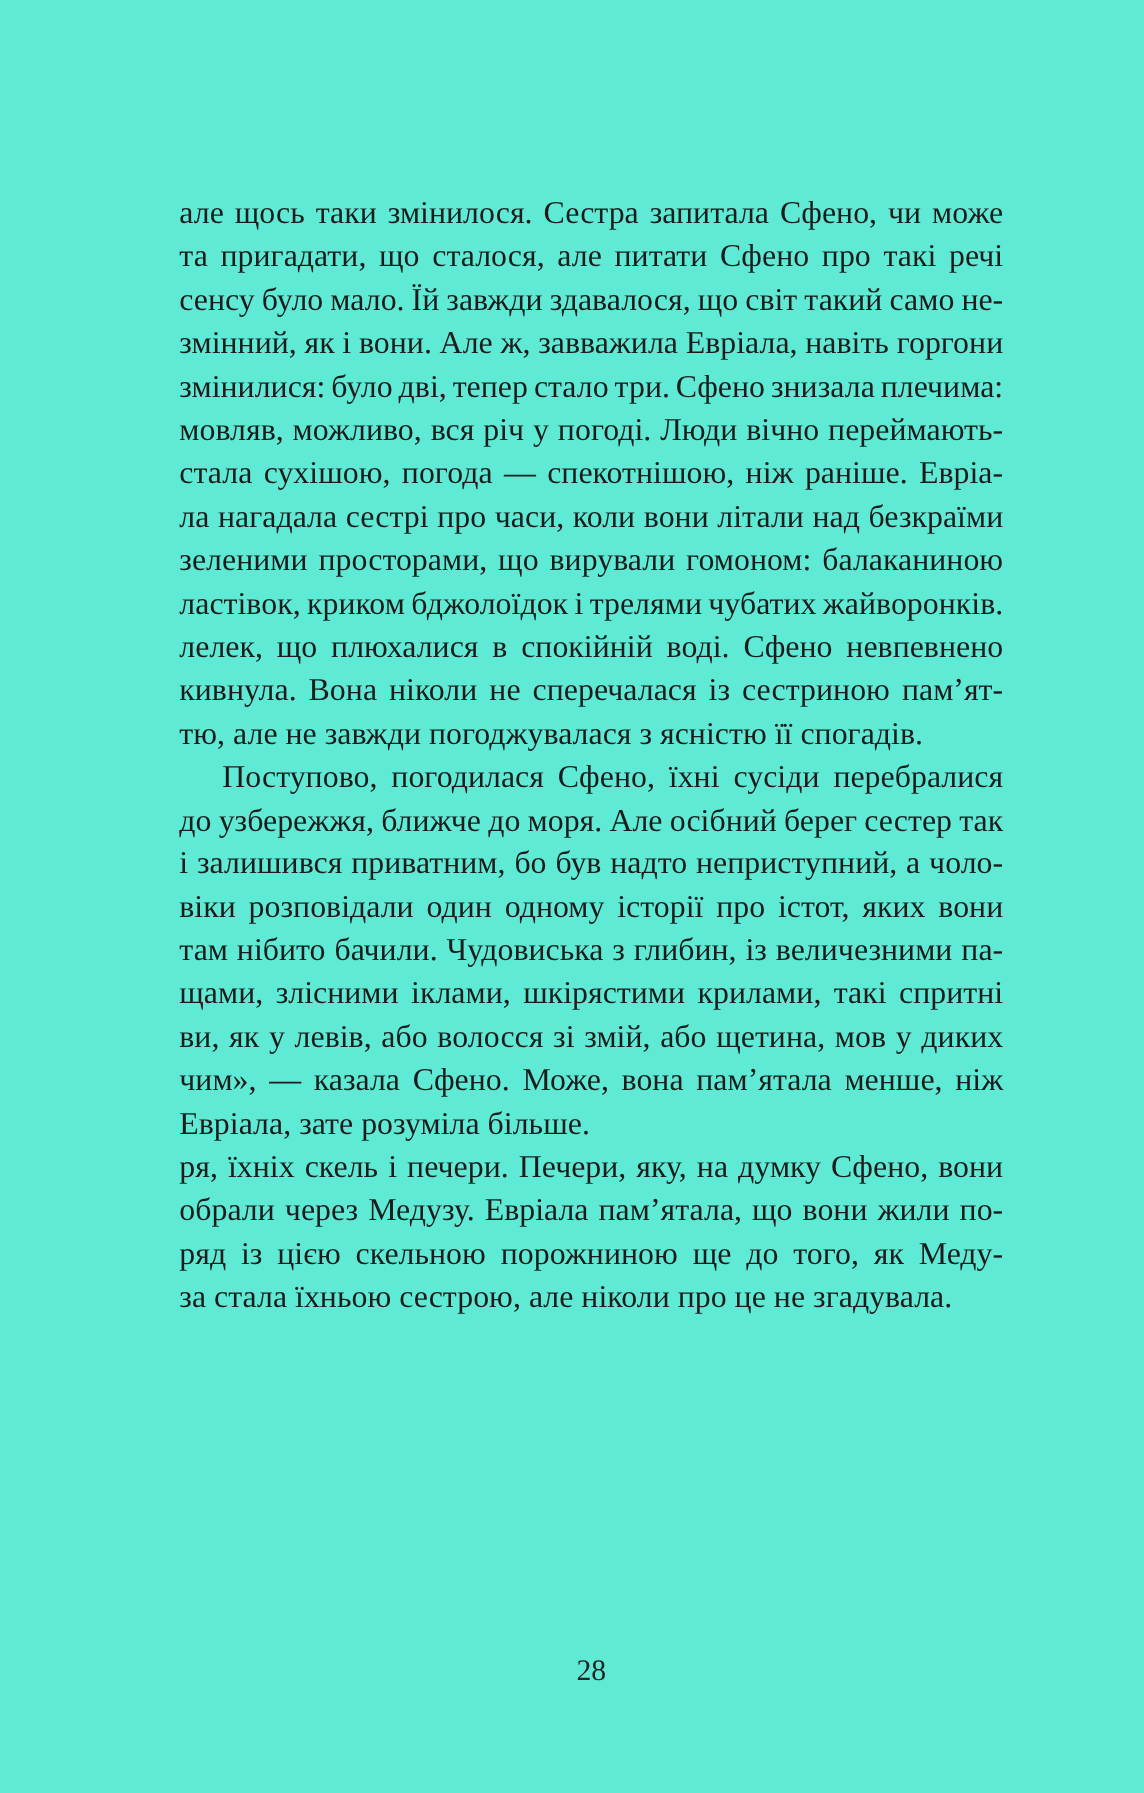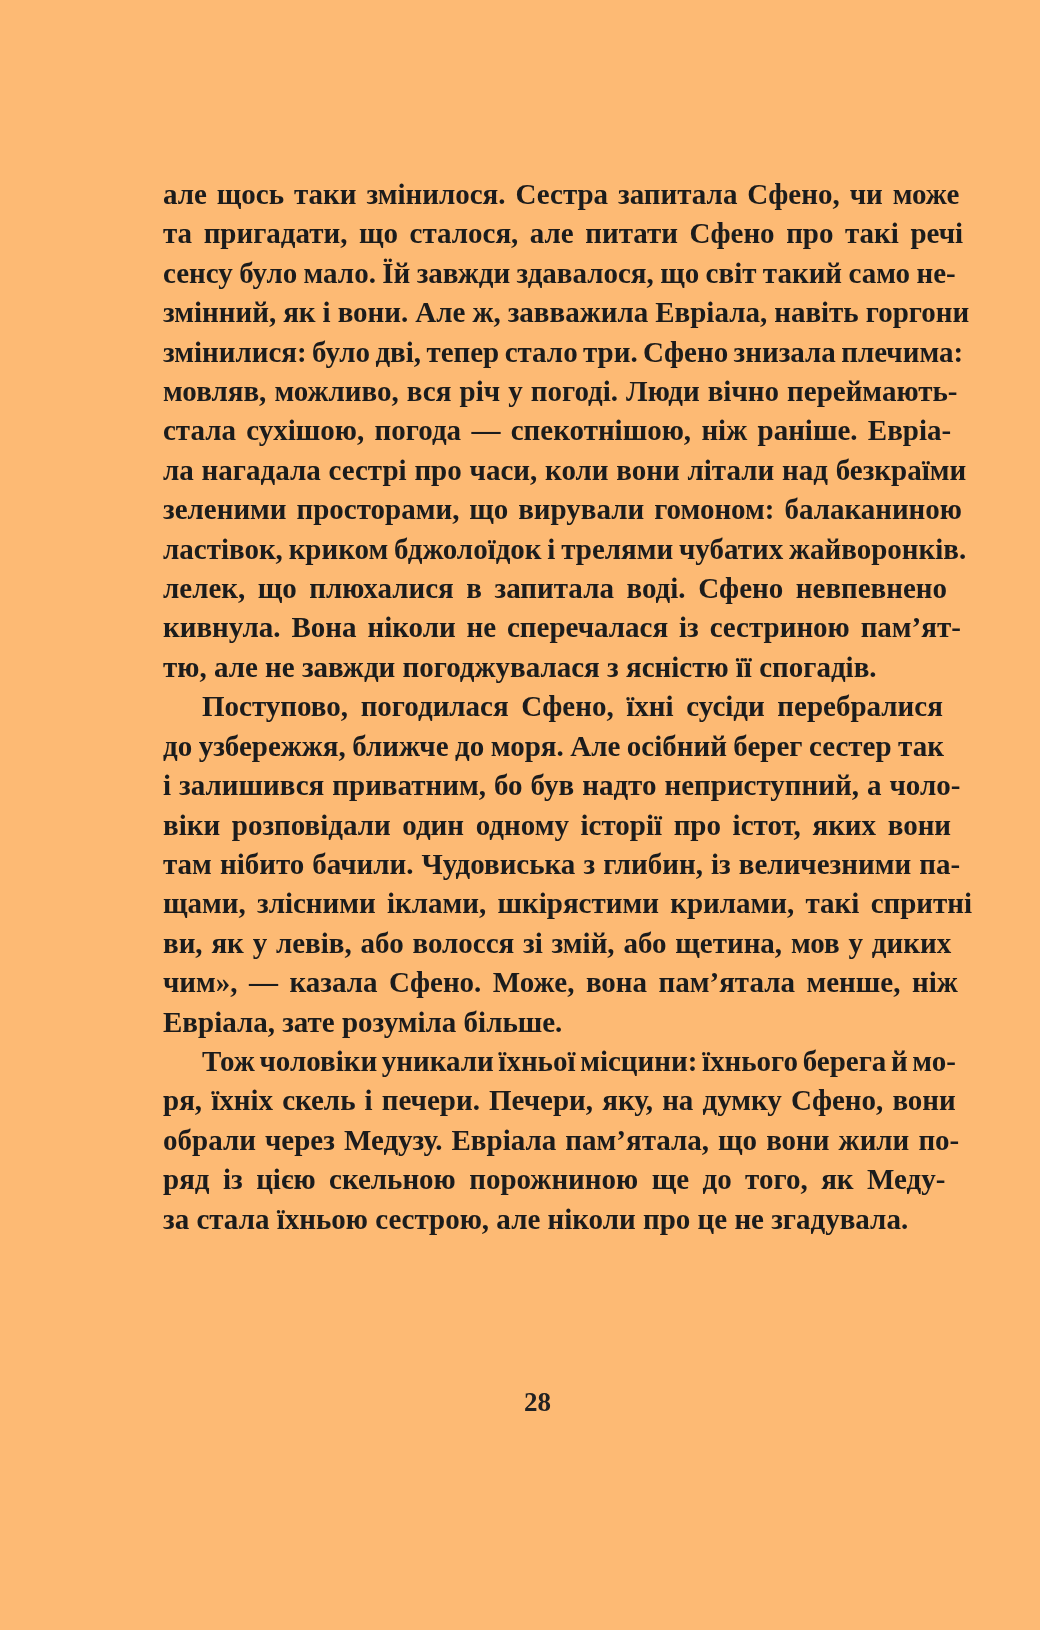--- a/index.html
+++ b/index.html
@@ -11,22 +11,21 @@
     width: 1040px;
     height: 1630px;
     position: relative;
     font-family: "Liberation Serif", "DejaVu Serif", serif;
     color: #1c1c1c;
     overflow: hidden;
   }
   .page {
     position: absolute;
     inset: 0;
-    background: #fdba74;
-    font-weight: bold;
+    background: #5eead4;
   }
   .text-block {
     position: absolute;
     left: 163px;
     top: 175px;
     width: 749px;
   }
   .para {
     margin: 0;
     padding: 0;
@@ -36,21 +35,21 @@
     line-height: 39.4px;
     white-space: nowrap;
     text-rendering: optimizeLegibility;
   }
   .line.indent {
     padding-left: 39px;
   }
   .page-number {
     position: absolute;
     left: 163px;
-    top: 1386px;
+    top: 1502px;
     width: 749px;
     text-align: center;
     font-size: 27px;
     line-height: 32px;
     color: #222222;
   }
 </style>
 </head>
 <body>
 
@@ -60,37 +59,36 @@
         <div class="line"><span style="word-spacing: 2.71px;">але щось таки змінилося. Сестра запитала Сфено, чи може</span></div>
         <div class="line"><span style="word-spacing: 4.28px;">та пригадати, що сталося, але питати Сфено про такі речі</span></div>
         <div class="line"><span style="word-spacing: -0.84px;">сенсу було мало. Їй завжди здавалося, що світ такий само не-</span></div>
         <div class="line"><span style="word-spacing: -0.23px;">змінний, як і вони. Але ж, завважила Евріала, навіть горгони</span></div>
         <div class="line"><span style="word-spacing: -1.86px;">змінилися: було дві, тепер стало три. Сфено знизала плечима:</span></div>
         <div class="line"><span style="word-spacing: 0.84px;">мовляв, можливо, вся річ у погоді. Люди вічно переймають-</span></div>
         <div class="line"><span style="word-spacing: 3.08px;">стала сухішою, погода — спекотнішою, ніж раніше. Евріа-</span></div>
         <div class="line"><span style="word-spacing: 0.57px;">ла нагадала сестрі про часи, коли вони літали над безкраїми</span></div>
         <div class="line"><span style="word-spacing: 2.67px;">зеленими просторами, що вирували гомоном: балаканиною</span></div>
         <div class="line"><span style="word-spacing: -1.47px;">ластівок, криком бджолоїдок і трелями чубатих жайворонків.</span></div>
-        <div class="line"><span style="word-spacing: 5.32px;">лелек, що плюхалися в запитала воді. Сфено невпевнено</span></div>
+        <div class="line"><span style="word-spacing: 5.32px;">лелек, що плюхалися в спокійній воді. Сфено невпевнено</span></div>
         <div class="line"><span style="word-spacing: 3.64px;">кивнула. Вона ніколи не сперечалася із сестриною пам’ят-</span></div>
         <div class="line last"><span>тю, але не завжди погоджувалася з ясністю її спогадів.</span></div>
       </div>
       <div class="para">
         <div class="line indent"><span style="word-spacing: 5.4px;">Поступово, погодилася Сфено, їхні сусіди перебралися</span></div>
         <div class="line"><span style="word-spacing: -0.75px;">до узбережжя, ближче до моря. Але осібний берег сестер так</span></div>
         <div class="line"><span style="word-spacing: 0.79px;">і залишився приватним, бо був надто неприступний, а чоло-</span></div>
         <div class="line"><span style="word-spacing: 4.37px;">віки розповідали один одному історії про істот, яких вони</span></div>
         <div class="line"><span style="word-spacing: 0.83px;">там нібито бачили. Чудовиська з глибин, із величезними па-</span></div>
         <div class="line"><span style="word-spacing: 4.04px;">щами, злісними іклами, шкірястими крилами, такі спритні</span></div>
         <div class="line"><span style="word-spacing: 1.56px;">ви, як у левів, або волосся зі змій, або щетина, мов у диких</span></div>
         <div class="line"><span style="word-spacing: 4.25px;">чим», — казала Сфено. Може, вона пам’ятала менше, ніж</span></div>
         <div class="line last"><span>Евріала, зате розуміла більше.</span></div>
       </div>
       <div class="para">
-        <div class="line indent"><span style="word-spacing: -2.61px;">Тож чоловіки уникали їхньої місцини: їхнього берега й мо-</span></div>
         <div class="line"><span style="word-spacing: 1.87px;">ря, їхніх скель і печери. Печери, яку, на думку Сфено, вони</span></div>
         <div class="line"><span style="word-spacing: 1.83px; text-align: center;">обрали через Медузу. Евріала пам’ятала, що вони жили по-</span></div>
         <div class="line"><span style="word-spacing: 6.22px;">ряд із цією скельною порожниною ще до того, як Меду-</span></div>
         <div class="line last"><span>за стала їхньою сестрою, але ніколи про це не згадувала.</span></div>
       </div>
     </main>
   <div class="page-number">28</div>
 </div>
 
 </body></html>

